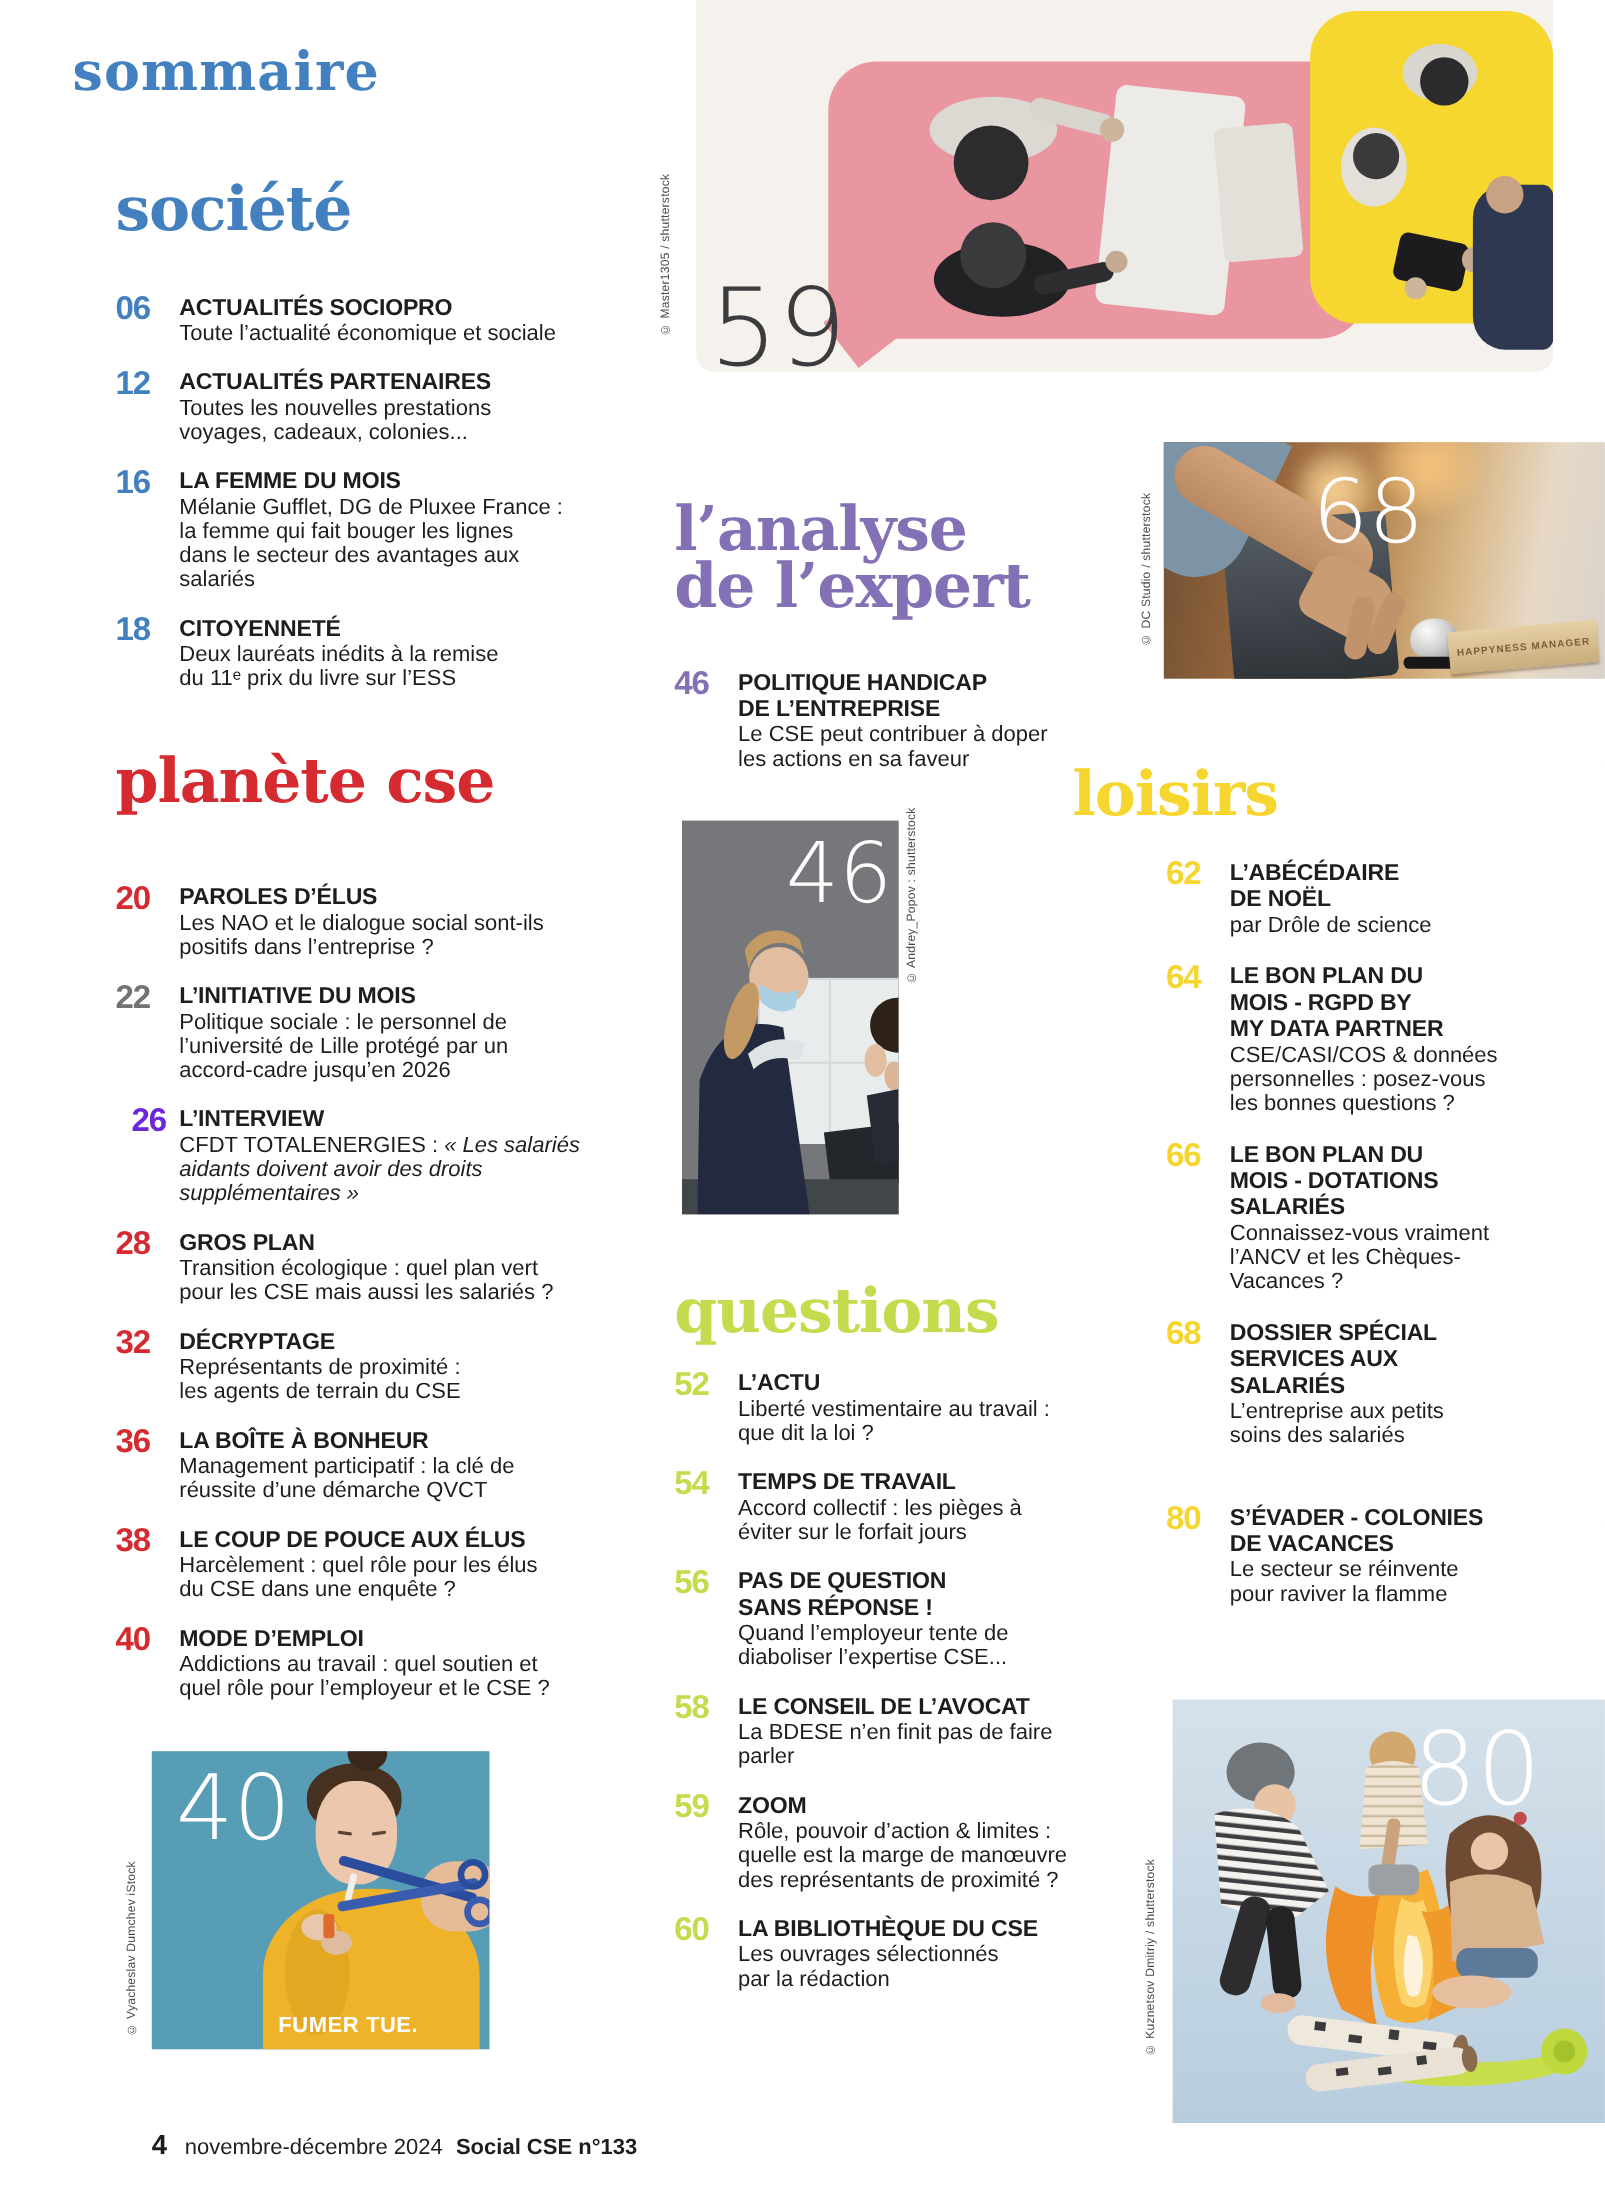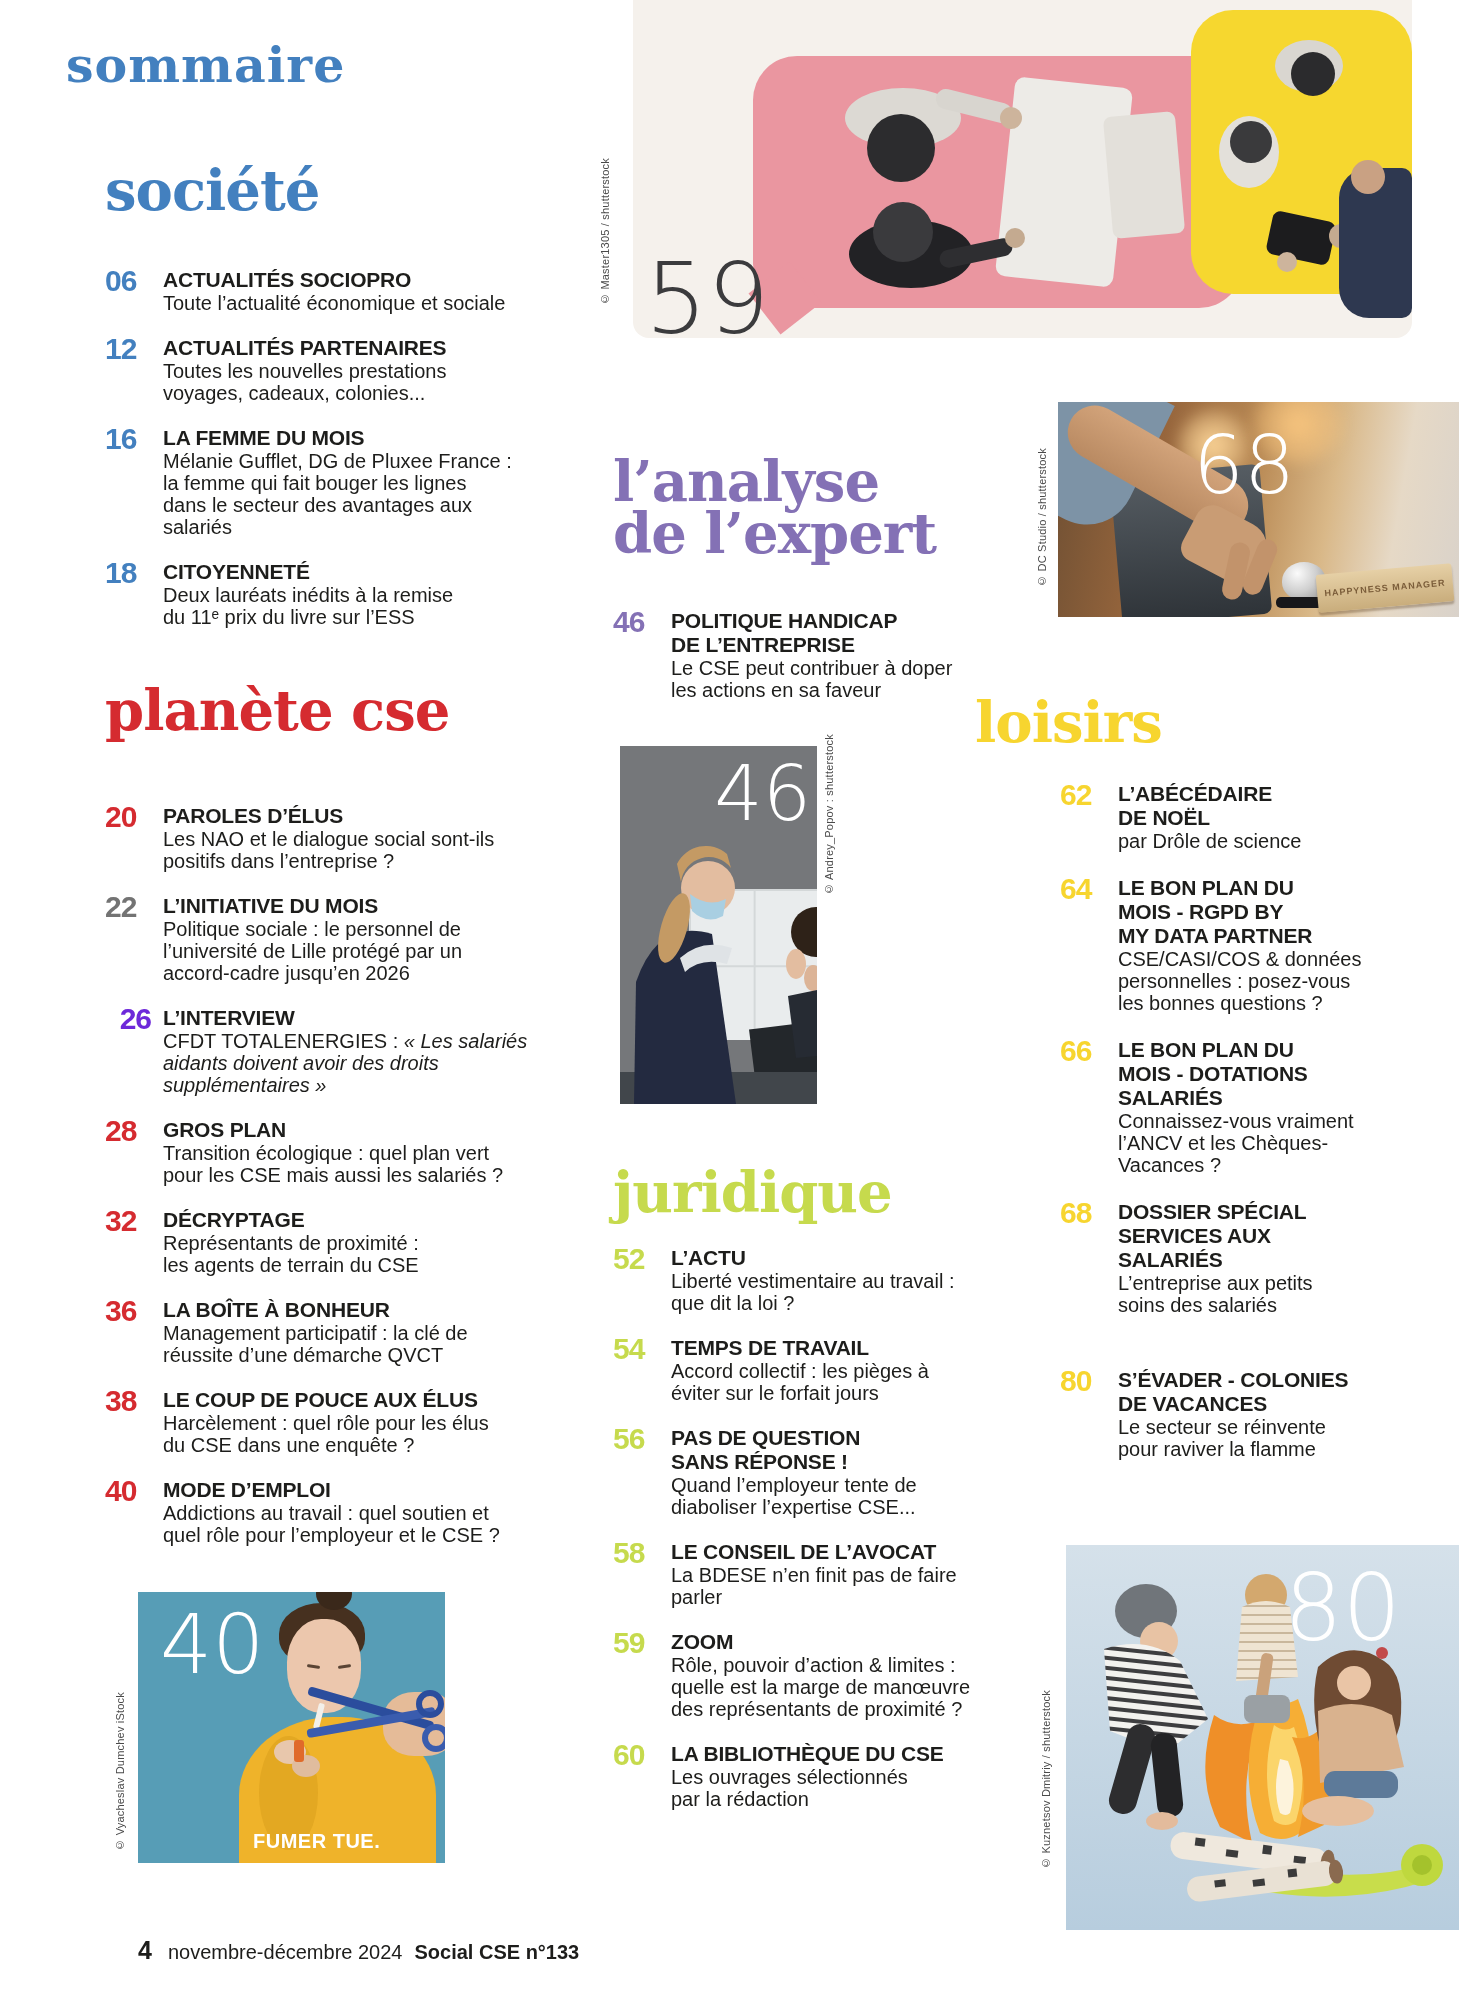--- a/index.html
+++ b/index.html
@@ -407,21 +407,21 @@
           <div class="ebody">
             <div class="etitle">POLITIQUE HANDICAP<br>DE L’ENTREPRISE</div>
             <div class="esub">Le CSE peut contribuer à doper<br>les actions en sa faveur</div>
           </div>
         </div>
       </div>
   </section>
 
   <section class="toc" id="sec-juridique">
     <h2 class="sec-head" style="color: rgb(198, 218, 77);">
-      <span>juridique</span>
+      <span>questions</span>
     </h2>
     <div class="entries">
         <div class="entry">
           <div class="enum" style="color: rgb(198, 218, 77);">52</div>
           <div class="ebody">
             <div class="etitle">L’ACTU</div>
             <div class="esub">Liberté vestimentaire au travail :<br>que dit la loi ?</div>
           </div>
         </div>
         <div class="entry">

